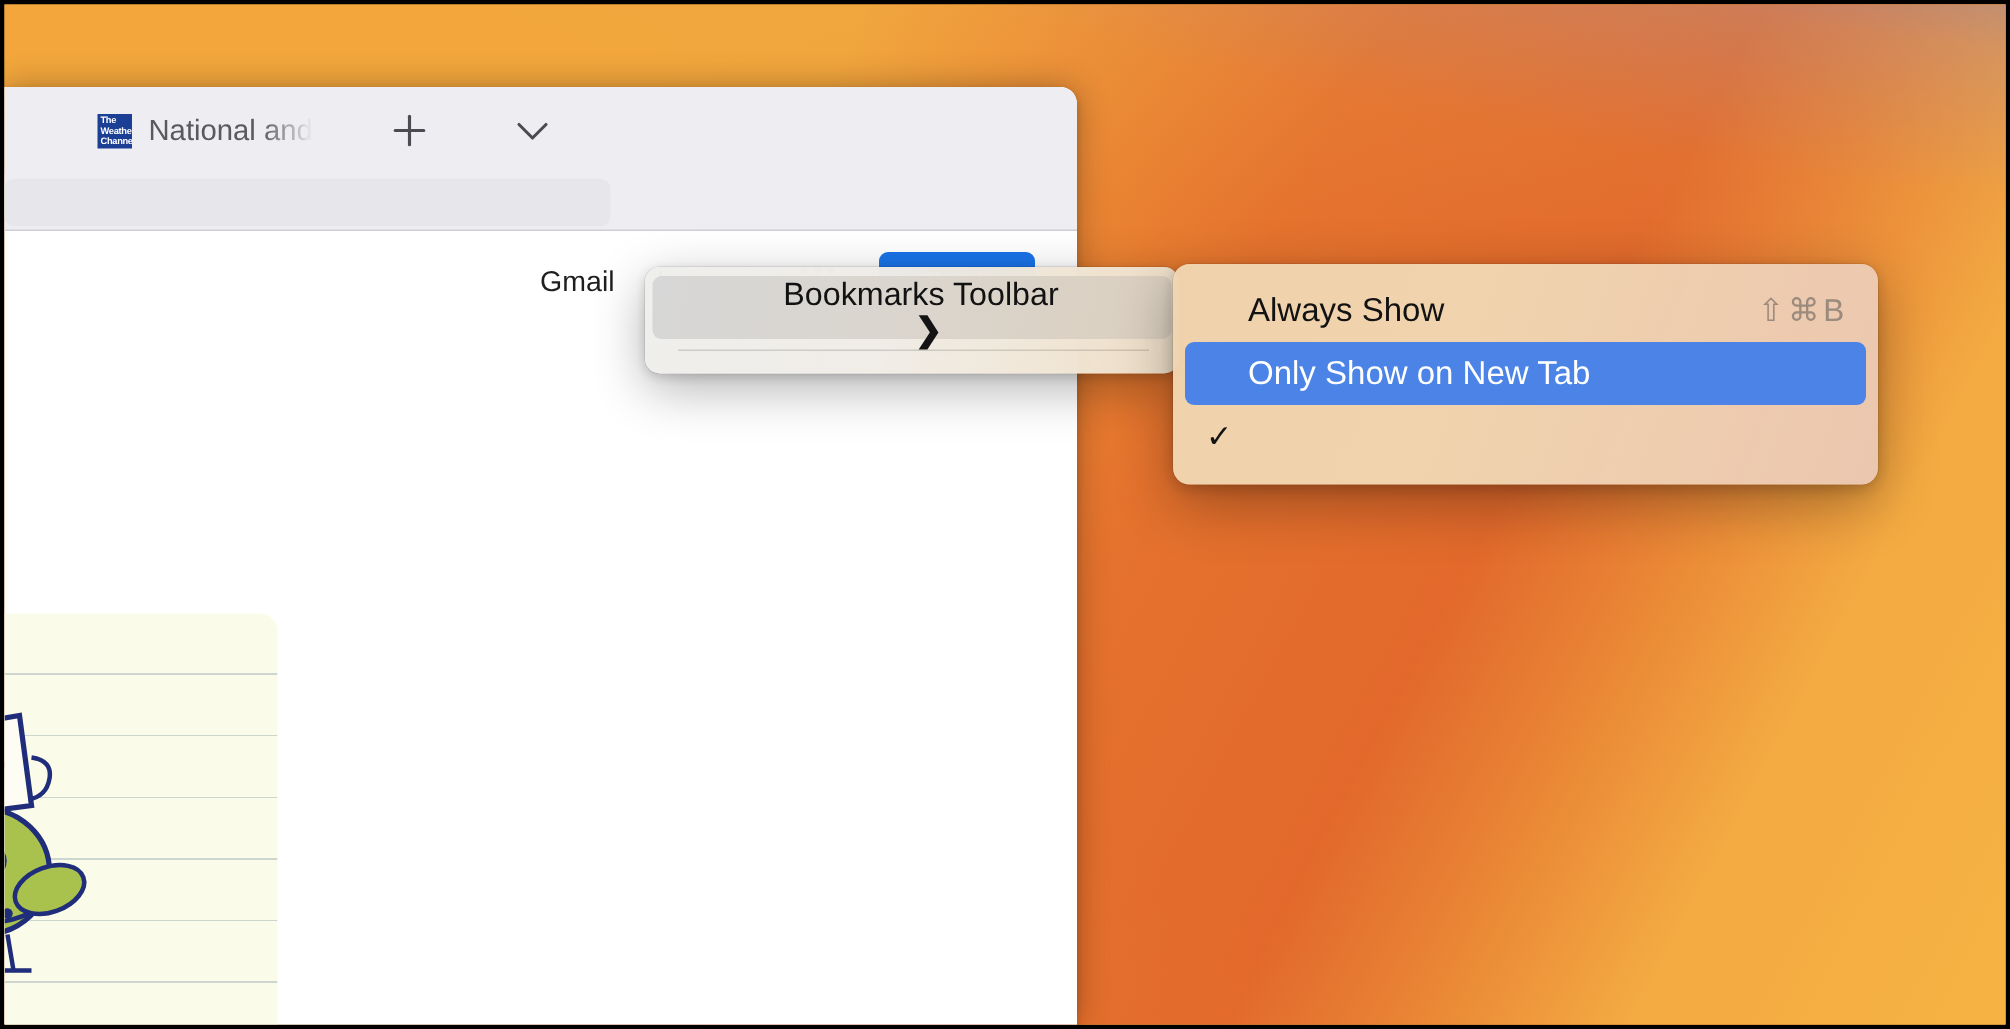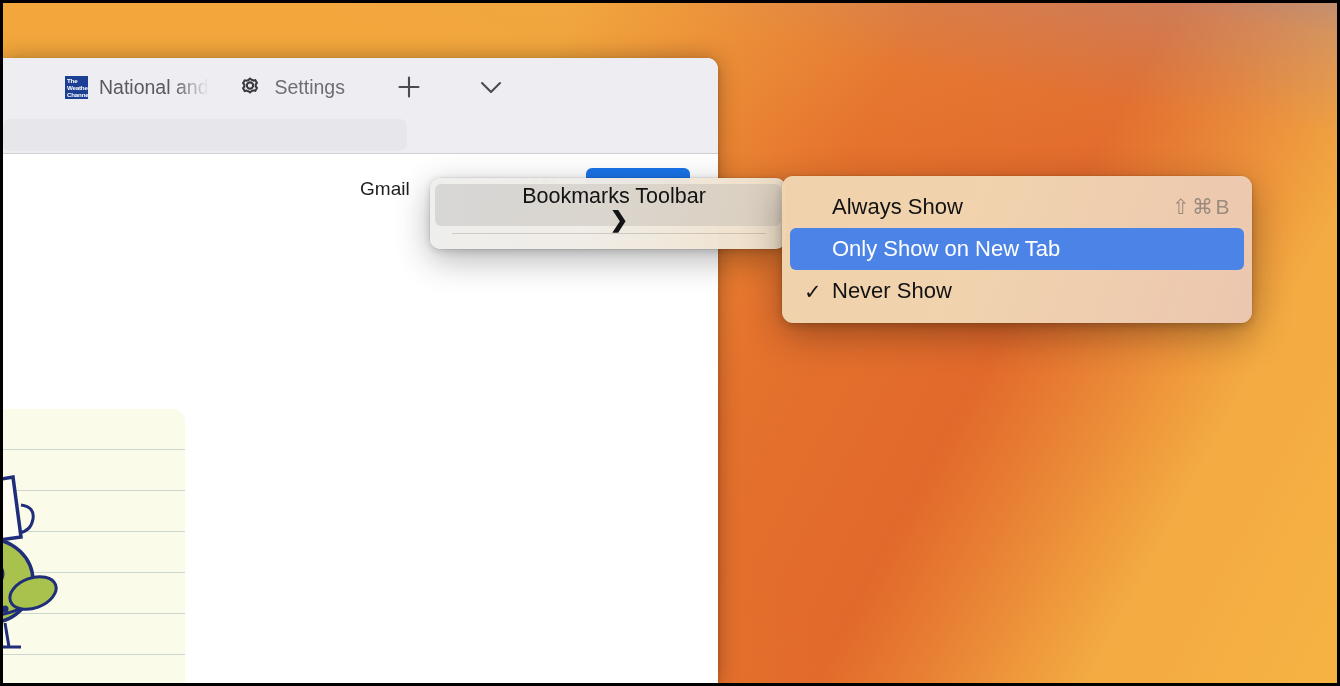--- a/index.html
+++ b/index.html
@@ -377,29 +377,20 @@
 
         <div class="tab">
           <div class="favicon-weather">
             <span>The</span>
             <span>Weather</span>
             <span>Channel</span>
           </div>
           <div class="tab-title">National and</div>
         </div>
 
-        <div class="tab tab-settings">
-          <span>
-            <svg width="26" height="26" viewBox="0 0 24 24" fill="none" stroke="#3a3a3e" stroke-width="1.9">
-              <path d="M12 2.6l1.5 1.1a8 8 0 011.6.7l1.8-.4 1.5 2.6-1.2 1.4c.1.6.1 1.2 0 1.8l1.2 1.4-1.5 2.6-1.8-.4a8 8 0 01-1.6.7L12 15.4l-1.5-1.1a8 8 0 01-1.6-.7l-1.8.4-1.5-2.6 1.2-1.4a8 8 0 010-1.8L5.6 6.8l1.5-2.6 1.8.4a8 8 0 011.6-.7L12 2.6z" transform="translate(0,3.5)"></path>
-              <circle cx="12" cy="12.5" r="2.9"></circle>
-            </svg>
-          </span>
-          <div class="tab-title">Settings</div>
-        </div>
 
         <div class="tb-btn" id="new-tab-button">
           <svg width="30" height="30" viewBox="0 0 30 30" stroke="#4b4b51" stroke-width="2.1" stroke-linecap="round">
             <line x1="15" y1="5.5" x2="15" y2="24.5"></line>
             <line x1="5.5" y1="15" x2="24.5" y2="15"></line>
           </svg>
         </div>
 
         <div class="tb-btn" id="tab-overview-button">
           <svg width="30" height="20" viewBox="0 0 30 20" fill="none" stroke="#4b4b51" stroke-width="2.1" stroke-linecap="round" stroke-linejoin="round">
@@ -492,18 +483,17 @@
     </div>
 
     <div class="sub-item selected">
       <span class="check"></span>
       <span class="label">Only Show on New Tab</span>
       <span class="shortcut"></span>
     </div>
 
     <div class="sub-item">
       <span class="check">✓</span>
-      <span class="label">Never Show</span>
       <span class="shortcut"></span>
     </div>
   </div>
 
 </div>
 
 </body></html>

